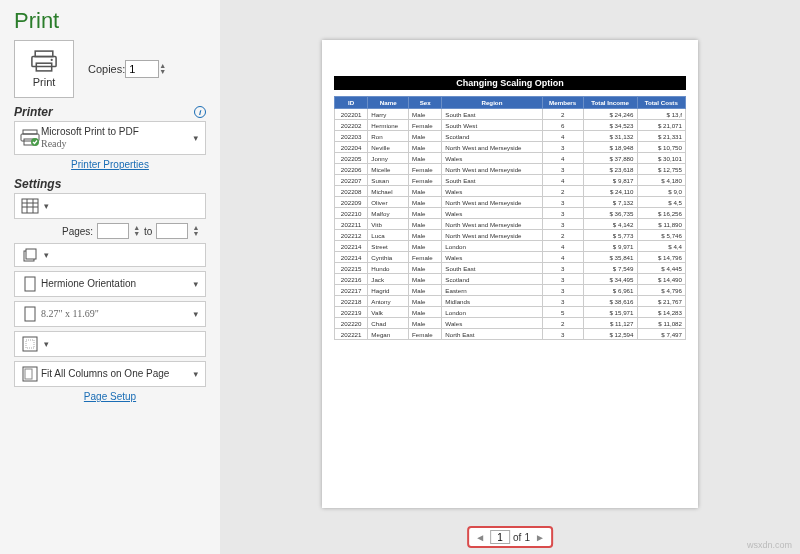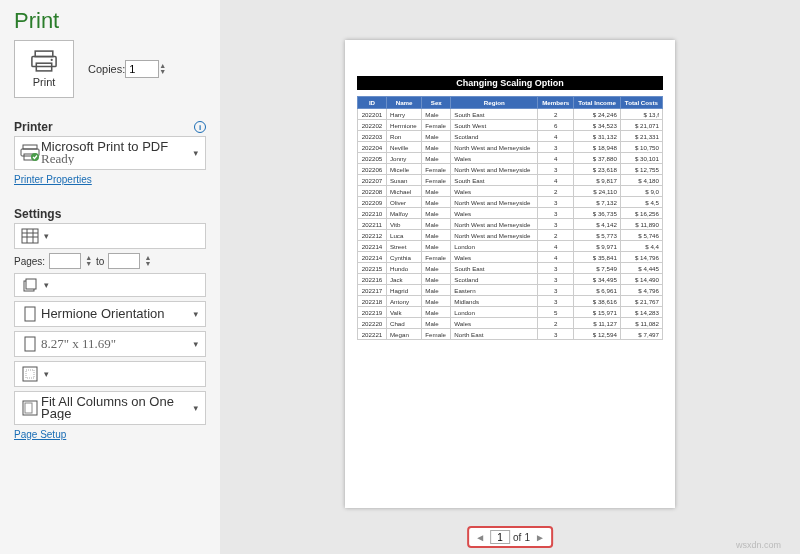--- a/index.html
+++ b/index.html
@@ -7,44 +7,44 @@
 .container { display: flex; height: 100%; background: #fdba74; }
 .left-panel { width: 220px; padding: 6px 14px; background: #f5f5f5; }
 .title { font-size: 22px; font-weight: 300; color: #2b7d2b; margin: 2px 0 6px; }
 .print-row { display: flex; align-items: center; gap: 14px; }
 .print-btn { width: 60px; height: 58px; border: 1px solid #bbb; background: #fff; display: flex; flex-direction: column; align-items: center; justify-content: center; gap: 4px; cursor: pointer; }
 .print-btn svg { width: 28px; height: 22px; }
 .print-btn-label { font-size: 11px; color: #333; }
 .copies { display: flex; align-items: center; font-size: 11px; color: #333; }
 .copies input { width: 34px; height: 18px; font-size: 11px; padding: 1px 3px; border: 1px solid #aaa; }
 .spin { display: flex; flex-direction: column; font-size: 7px; line-height: 6px; color: #666; }
-.section-head { font-size: 12px; font-weight: 600; color: #333; margin-top: 22px; margin-bottom: 2px; display: flex; align-items: center; justify-content: space-between; }
+.section-head { font-size: 12px; font-weight: 600; color: #333; margin-top: 7px; margin-bottom: 2px; display: flex; align-items: center; justify-content: space-between; font-style: italic; }
 .info-i { width: 12px; height: 12px; border-radius: 50%; border: 1px solid #1a6db5; color: #1a6db5; font-size: 8px; display: flex; align-items: center; justify-content: center; }
 .dropdown { width: 100%; background: #fff; border: 1px solid #ccc; display: flex; align-items: center; padding: 4px 4px; margin-bottom: 4px; position: relative; cursor: pointer; }
 .dropdown .dd-icon { width: 22px; display: flex; align-items: center; justify-content: center; flex-shrink: 0; }
-.dropdown .dd-text { flex: 1; font-size: 13px; color: #333; line-height: 12px; overflow: hidden; }
+.dropdown .dd-text { flex: 1; font-size: 10px; color: #333; line-height: 12px; overflow: hidden; }
 .dropdown .dd-sub { color: #666; font-family: Liberation Serif, serif; }
 .dropdown .chev { font-size: 9px; color: #555; padding: 0 3px; }
-.link-right { text-align: left; font-size: 10px; color: #1a6db5; text-decoration: underline; cursor: pointer; margin-bottom: 6px; }
-.pages-row { display: flex; align-items: center; gap: 4px; font-size: 10px; color: #333; margin-bottom: 4px; }
+.link-right { text-align: center; font-size: 10px; color: #1a6db5; text-decoration: underline; cursor: pointer; margin-bottom: 6px; }
+.pages-row { display: flex; align-items: center; gap: 4px; font-size: 10px; color: #333; margin-bottom: 4px; margin-left: 48px; }
 .pages-row input { width: 32px; height: 16px; border: 1px solid #aaa; font-size: 10px; padding: 1px 2px; }
 
 .preview-area { flex: 1; background: #e8e8e8; position: relative; display: flex; align-items: center; justify-content: center; padding: 20px 30px 34px; }
-.page { width: 330px; height: 468px; background: #fff; box-shadow: 0 0 4px rgba(0,0,0,.3); position: relative; padding: 36px 12px; margin-top: 8px; }
+.page { width: 376px; height: 468px; background: #fff; box-shadow: 0 0 4px rgba(0,0,0,.3); position: relative; padding: 36px 12px; margin-top: 8px; }
 .page-title-bar { background: #000; color: #fff; text-align: center; font-size: 9px; font-weight: 600; padding: 2px 0; margin-bottom: 6px; }
 table.data { width: 100%; border-collapse: collapse; font-size: 6.2px; }
 table.data th { background: #3b6cb8; color: #fff; font-weight: 600; padding: 2px 3px; border: 0.5px solid #6a8fc8; text-align: center; }
 table.data td { border: 0.5px solid #ccc; padding: 1.5px 3px; color: #333; white-space: nowrap; }
 table.data td.num { text-align: right; }
 table.data td.ctr { text-align: center; }
 
 .pager { position: absolute; bottom: 6px; left: 50%; transform: translateX(-50%); display: flex; align-items: center; gap: 3px; font-size: 10px; color: #333; border: 2px solid #d94c4c; border-radius: 4px; padding: 2px 4px; background: #fff; }
 .pager input { width: 20px; height: 14px; font-size: 10px; text-align: center; border: 1px solid #aaa; }
 .pager .arrow { font-size: 10px; color: #888; cursor: pointer; padding: 0 2px; }
-.watermark { position: absolute; bottom: 4px; right: 19px; font-size: 9px; color: #bbb; }
+.watermark { position: absolute; bottom: 4px; right: 8px; font-size: 9px; color: #bbb; }
 svg { display: block; }
 </style>
 </head>
 <body>
 
 <div class="container">
   <div class="left-panel">
     <div class="title">Print</div>
     <div class="print-row">
       <div class="print-btn">

